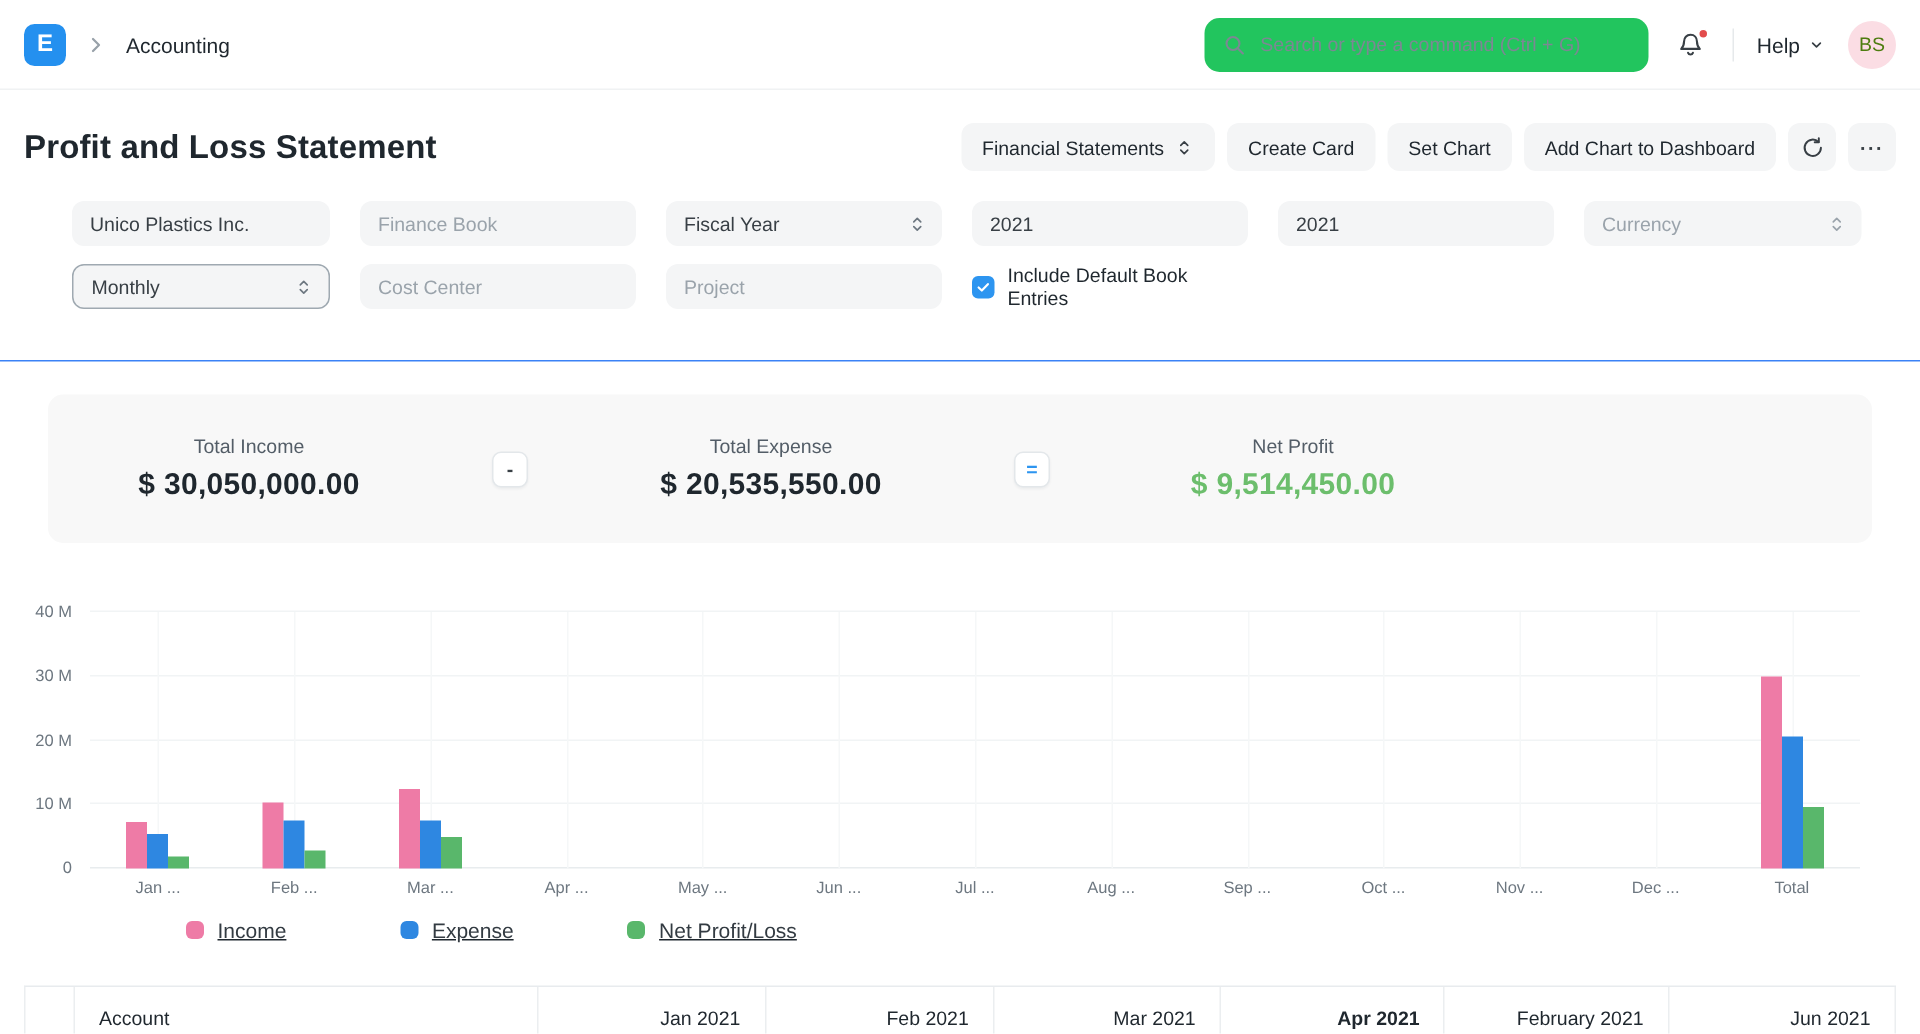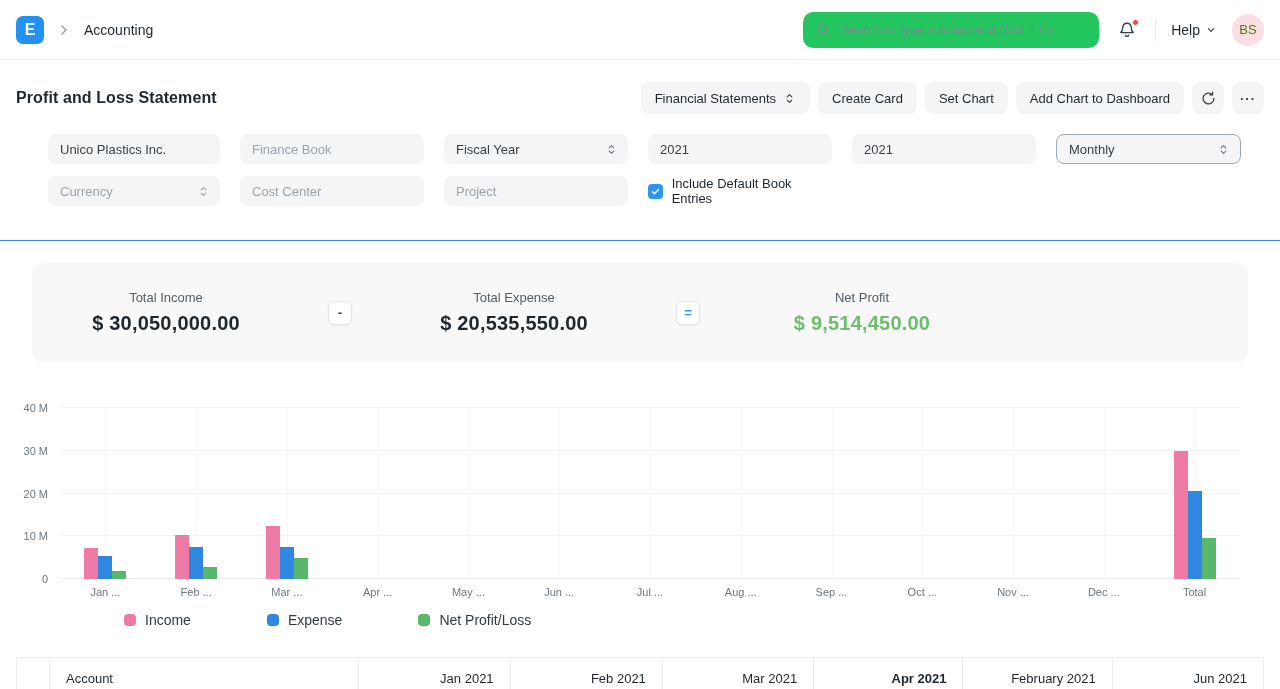--- a/index.html
+++ b/index.html
@@ -23,21 +23,21 @@
   .bell-wrap { position:relative; padding:3px 4px; cursor:pointer; }
   .red-dot { position:absolute; top:1px; right:1px; width:7px; height:7px;
     border-radius:50%; border:1.5px solid #fff; }
   .nav-divider { width:1px; height:22px; background:#E6E9EB; }
   .help { display:flex; align-items:center; gap:5px; font-size:14px; cursor:pointer; }
   .avatar { width:32px; height:32px; border-radius:50%; background:#FBDDE4; color:#4d7c0f;
     font-size:13px; font-weight:500; display:flex; align-items:center; justify-content:center; cursor:pointer; }
 
   
   .page-head { display:flex; justify-content:space-between; align-items:center; padding:22px 16px 18px; }
-  .page-title { font-size:16px; font-weight:700; letter-spacing:.1px; }
+  .page-title { font-size:22px; font-weight:700; letter-spacing:.1px; }
   .actions { display:flex; gap:8px; align-items:center; }
   .btn { height:32px; background:#F4F5F6; border:none; border-radius:8px; padding:0 14px;
     font-size:13px; color:#1F272E; display:flex; align-items:center; gap:7px;
     font-family:inherit; cursor:pointer; white-space:nowrap; }
   .btn-icon { width:32px; padding:0; justify-content:center; }
   .ellipsis-glyph { letter-spacing:1px; font-weight:700; color:#383F45; }
 
   
   .filters { padding:2px 0 34px; border-bottom:1px solid #3b82f6; }
   .filters-grid { display:grid; grid-template-columns:172px 184px 184px 184px 184px 185px;
@@ -71,21 +71,21 @@
   .gridline { position:absolute; left:0; right:0; height:1px; background:#F1F4F5; }
   .gridline.zero { background:#E8ECEE; }
   .vline { position:absolute; top:0; bottom:0; width:1px; background:#F5F7F8; }
   .y-label { position:absolute; right:calc(100% + 12px); transform:translateY(50%);
     font-size:11px; color:#6D7780; white-space:nowrap; }
   .bar-group { position:absolute; bottom:0; height:100%; display:flex;
     align-items:flex-end; justify-content:center; }
   .bar { width:14px; cursor:pointer; }
   .x-labels { display:flex; margin-top:7px; }
   .x-label { flex:1; text-align:center; font-size:11px; color:#6D7780; }
-  .legend { display:flex; gap:76px; margin:14px 0 0 64px; }
+  .legend { display:flex; gap:76px; margin:14px 0 0 64px;text-decoration:underline; }
   .legend-item { display:flex; align-items:center; gap:9px; font-size:14px; color:#333B42; }
   .legend-dot { width:12px; height:12px; border-radius:4px; }
 
   
   .table-wrap { margin:29px 0 0 16px; width:1248px; display:flex;
     border-top:1px solid #E8EBEE; border-left:1px solid #EBEEF0; }
   .th { height:40px; border-right:1px solid #EBEEF0; display:flex; align-items:center;
     padding:0 16px; font-size:13px; color:#1F272E; cursor:pointer; }
   .th.num { justify-content:flex-end; }
 
@@ -173,35 +173,35 @@
       <span>Fiscal Year</span>
       <span>
         <svg width="13" height="13" viewBox="0 0 14 14">
             <polyline points="4.5,5.3 7,2.8 9.5,5.3" fill="none" stroke="#6D7780" stroke-width="1.2" stroke-linecap="round" stroke-linejoin="round"></polyline>
           <polyline points="4.5,8.7 7,11.2 9.5,8.7" fill="none" stroke="#6D7780" stroke-width="1.2" stroke-linecap="round" stroke-linejoin="round"></polyline>
           </svg>
       </span>
     </div>
     <input class="f-input" readonly="" value="2021" style="">
     <input class="f-input" readonly="" value="2021" style="">
+    <div class="f-select is-placeholder">
+      <span>Currency</span>
+      <span>
+        <svg width="13" height="13" viewBox="0 0 14 14">
+            <polyline points="4.5,5.3 7,2.8 9.5,5.3" fill="none" stroke="#9AA3AB" stroke-width="1.2" stroke-linecap="round" stroke-linejoin="round"></polyline>
+          <polyline points="4.5,8.7 7,11.2 9.5,8.7" fill="none" stroke="#9AA3AB" stroke-width="1.2" stroke-linecap="round" stroke-linejoin="round"></polyline>
+          </svg>
+      </span>
+    </div>
     <div class="f-select is-focused">
       <span>Monthly</span>
       <span>
         <svg width="13" height="13" viewBox="0 0 14 14">
             <polyline points="4.5,5.3 7,2.8 9.5,5.3" fill="none" stroke="#6D7780" stroke-width="1.2" stroke-linecap="round" stroke-linejoin="round"></polyline>
           <polyline points="4.5,8.7 7,11.2 9.5,8.7" fill="none" stroke="#6D7780" stroke-width="1.2" stroke-linecap="round" stroke-linejoin="round"></polyline>
-          </svg>
-      </span>
-    </div>
-    <div class="f-select is-placeholder">
-      <span>Currency</span>
-      <span>
-        <svg width="13" height="13" viewBox="0 0 14 14">
-            <polyline points="4.5,5.3 7,2.8 9.5,5.3" fill="none" stroke="#9AA3AB" stroke-width="1.2" stroke-linecap="round" stroke-linejoin="round"></polyline>
-          <polyline points="4.5,8.7 7,11.2 9.5,8.7" fill="none" stroke="#9AA3AB" stroke-width="1.2" stroke-linecap="round" stroke-linejoin="round"></polyline>
           </svg>
       </span>
     </div>
     <input class="f-input" readonly="" placeholder="Cost Center" style="">
     <input class="f-input" readonly="" placeholder="Project" style="">
     <label class="checkbox-row">
       <span class="checkbox" style="background: rgb(45, 149, 240);">
         <svg width="11" height="11" viewBox="0 0 16 16">
             <polyline points="3.5,8.2 6.6,11.2 12.5,5" fill="none" stroke="#fff" stroke-width="2.1" stroke-linecap="round" stroke-linejoin="round"></polyline>
           </svg>

